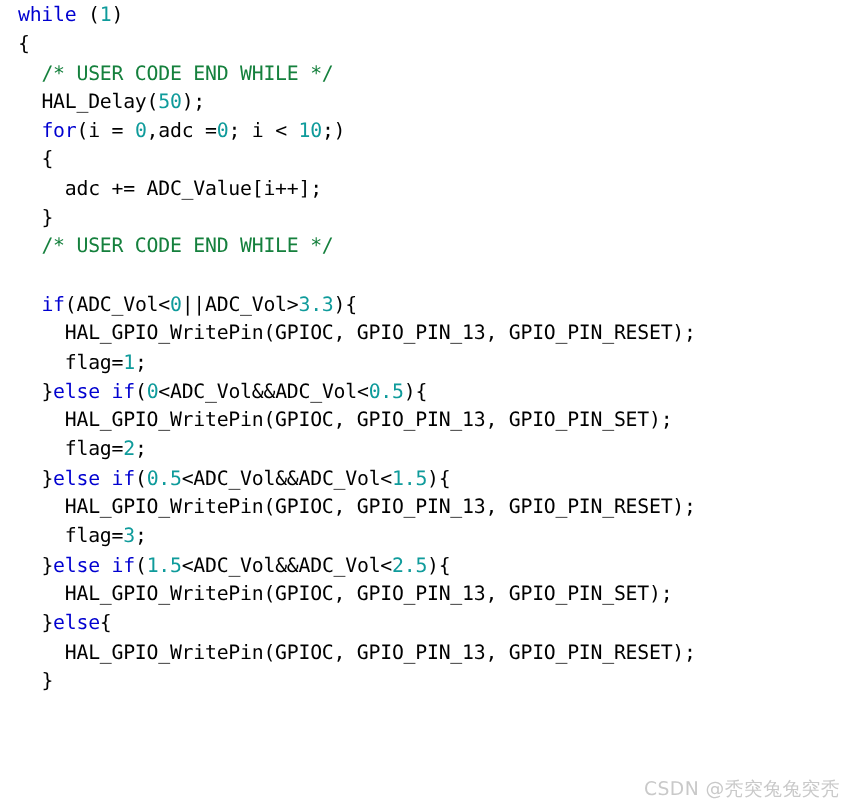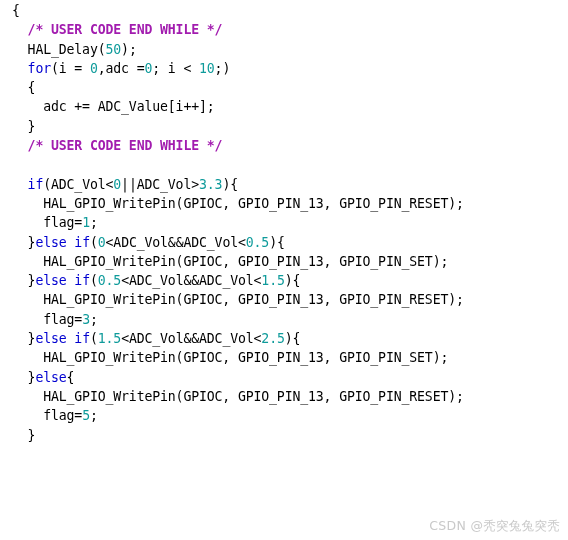--- a/index.html
+++ b/index.html
@@ -30,59 +30,60 @@
     color: #000000;
     letter-spacing: -0.15px;
     padding-left: 12px;
     box-sizing: border-box;
   }
   .code-line:first-child {
     margin-top: 1px;
   }
   .tok-kw   { color: #0000d0; }
   .tok-num  { color: #0f9b9b; }
-  .tok-cmt  { color: #a21caf; font-weight: bold; }
+  .tok-cmt  { color: #15803d; }
   .tok-plain{ color: #000000; }
 
   #watermark {
     position: absolute;
     right: 8px;
     bottom: 6px;
     font-family: "DejaVu Sans", "Liberation Sans", sans-serif;
     font-size: 12.5px;
     color: #c9c9c9;
     white-space: nowrap;
     letter-spacing: 0.3px;
     user-select: none;
     text-align: right;
   }
 </style>
 </head>
 <body>
 
 <div id="code-view">
   <div id="code-lines">
+      <div class="code-line"><span class="tok-kw">while</span><span class="tok-plain"> (</span><span class="tok-num">1</span><span class="tok-plain">)</span></div>
       <div class="code-line"><span class="tok-plain">{</span></div>
       <div class="code-line">  <span class="tok-cmt">/* USER CODE END WHILE */</span></div>
       <div class="code-line">  <span class="tok-plain">HAL_Delay(</span><span class="tok-num">50</span><span class="tok-plain">);</span></div>
       <div class="code-line">  <span class="tok-kw">for</span><span class="tok-plain">(i = </span><span class="tok-num">0</span><span class="tok-plain">,adc =</span><span class="tok-num">0</span><span class="tok-plain">; i &lt; </span><span class="tok-num">10</span><span class="tok-plain">;)</span></div>
       <div class="code-line">  <span class="tok-plain">{</span></div>
       <div class="code-line">    <span class="tok-plain">adc += ADC_Value[i++];</span></div>
       <div class="code-line">  <span class="tok-plain">}</span></div>
       <div class="code-line">  <span class="tok-cmt">/* USER CODE END WHILE */</span></div>
       <div class="code-line"><span class="tok-plain"></span></div>
       <div class="code-line">  <span class="tok-kw">if</span><span class="tok-plain">(ADC_Vol&lt;</span><span class="tok-num">0</span><span class="tok-plain">||ADC_Vol&gt;</span><span class="tok-num">3.3</span><span class="tok-plain">){</span></div>
       <div class="code-line">    <span class="tok-plain">HAL_GPIO_WritePin(GPIOC, GPIO_PIN_13, GPIO_PIN_RESET);</span></div>
       <div class="code-line">    <span class="tok-plain">flag=</span><span class="tok-num">1</span><span class="tok-plain">;</span></div>
       <div class="code-line">  <span class="tok-plain">}</span><span class="tok-kw">else</span><span class="tok-plain"> </span><span class="tok-kw">if</span><span class="tok-plain">(</span><span class="tok-num">0</span><span class="tok-plain">&lt;ADC_Vol&amp;&amp;ADC_Vol&lt;</span><span class="tok-num">0.5</span><span class="tok-plain">){</span></div>
       <div class="code-line">    <span class="tok-plain">HAL_GPIO_WritePin(GPIOC, GPIO_PIN_13, GPIO_PIN_SET);</span></div>
+      <div class="code-line">    <span class="tok-plain">flag=</span><span class="tok-num">2</span><span class="tok-plain">;</span></div>
       <div class="code-line">  <span class="tok-plain">}</span><span class="tok-kw">else</span><span class="tok-plain"> </span><span class="tok-kw">if</span><span class="tok-plain">(</span><span class="tok-num">0.5</span><span class="tok-plain">&lt;ADC_Vol&amp;&amp;ADC_Vol&lt;</span><span class="tok-num">1.5</span><span class="tok-plain">){</span></div>
       <div class="code-line">    <span class="tok-plain">HAL_GPIO_WritePin(GPIOC, GPIO_PIN_13, GPIO_PIN_RESET);</span></div>
       <div class="code-line">    <span class="tok-plain">flag=</span><span class="tok-num">3</span><span class="tok-plain">;</span></div>
       <div class="code-line">  <span class="tok-plain">}</span><span class="tok-kw">else</span><span class="tok-plain"> </span><span class="tok-kw">if</span><span class="tok-plain">(</span><span class="tok-num">1.5</span><span class="tok-plain">&lt;ADC_Vol&amp;&amp;ADC_Vol&lt;</span><span class="tok-num">2.5</span><span class="tok-plain">){</span></div>
       <div class="code-line">    <span class="tok-plain">HAL_GPIO_WritePin(GPIOC, GPIO_PIN_13, GPIO_PIN_SET);</span></div>
       <div class="code-line">  <span class="tok-plain">}</span><span class="tok-kw">else</span><span class="tok-plain">{</span></div>
       <div class="code-line">    <span class="tok-plain">HAL_GPIO_WritePin(GPIOC, GPIO_PIN_13, GPIO_PIN_RESET);</span></div>
-      <div class="code-line">    <span class="tok-plain">flag=</span><span class="tok-num">5</span><span class="tok-plain">;</span></div>
       <div class="code-line">  <span class="tok-plain">}</span></div>
     </div>
   <div id="watermark">CSDN @秃突兔兔突秃</div>
 </div>
 
 </body></html>

